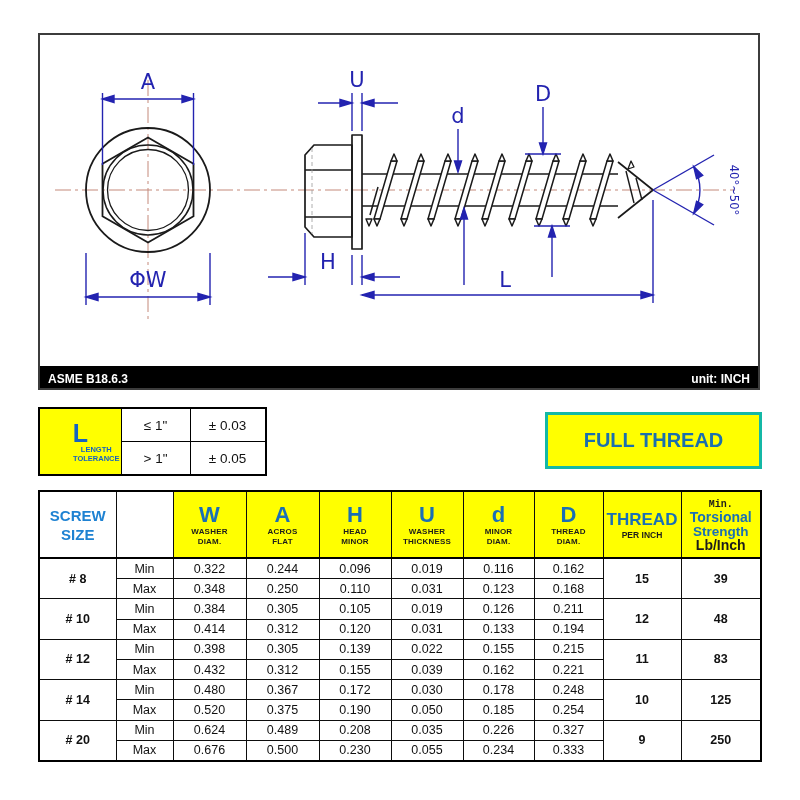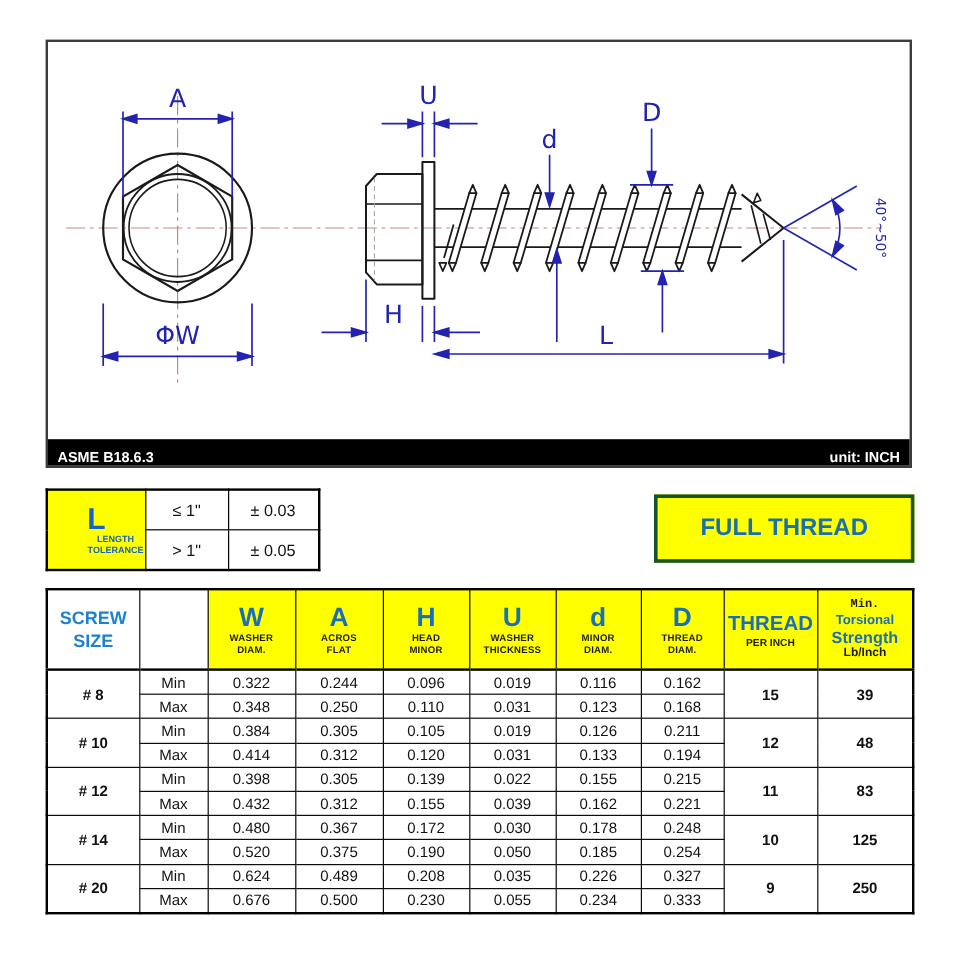--- a/index.html
+++ b/index.html
@@ -8,62 +8,62 @@
     font-family:"Liberation Sans", sans-serif; color:#111;
   }
   
   #drawing-box {
     position:absolute; left:38px; top:33px; width:722px; height:357px;
     border:2px solid #3c3c3c; box-sizing:border-box; background:#fff;
   }
   #drawing-box svg { display:block; }
   #title-bar {
     position:absolute; left:0; bottom:0; width:100%; height:22px;
-    background:#000; color:#fff; display:flex; align-items:flex-end;
-    justify-content:space-between; box-sizing:border-box; padding:0 8px;
+    background:#000; color:#fff; display:flex; align-items:flex-start;
+    justify-content:space-between; box-sizing:border-box; padding:6px 8px;
     font-size:12px; font-weight:bold;
   }
   .dimtext { fill:#2323b0; font-family:"DejaVu Sans", sans-serif; }
   
   #tol-table {
     position:absolute; left:38px; top:407px; border-collapse:collapse;
     table-layout:fixed;
   }
   #tol-table td { border:1.8px solid #000; text-align:center; vertical-align:middle; }
   #tol-table { border:2.2px solid #000; }
   #tol-sym { width:68px; background:#ffff00; }
   .tol-cond { width:66px; height:30px; font-size:13.5px; }
   .tol-val  { width:72px; height:30px; font-size:13.5px; }
   #tol-sym .big { color:#1663c0; font-size:25px; font-weight:bold; line-height:24px; }
   #tol-sym .small { color:#1663c0; font-size:7.5px; font-weight:bold; line-height:9px;padding-left:32px; }
   
   #full-thread {
     position:absolute; left:545px; top:412px; width:217px; height:57px;
-    background:#ffff00; border:3px solid #14532d; box-sizing:border-box;
+    background:#ffff00; border:3px solid #14b8a6; box-sizing:border-box;
     display:flex; align-items:center; justify-content:center;
     font-size:20px; font-weight:bold; color:#1b6fae;
   }
   
   #spec-table {
     position:absolute; left:38px; top:490px; border-collapse:collapse;
     table-layout:fixed; width:722px;
   }
   #spec-table { border:2.6px solid #000; }
   #spec-table th, #spec-table td { border:1.6px solid #0d0d0d; padding:0; text-align:center; vertical-align:middle; }
   #spec-table thead th { height:65px; border-bottom:2.6px solid #000; }
   th.yellow { background:#ffff00; }
   th.screw .l1, th.screw .l2 { color:#1e82d2; font-size:15px; font-weight:bold; line-height:19px; }
   .sym  { color:#1a6fb5; font-size:22px; font-weight:bold; line-height:24px; }
   .sub  { color:#1c1c1c; font-size:8px; font-weight:bold; line-height:10px; letter-spacing:.2px; }
   th.thread .t1 { color:#1a6fb5; font-size:17px; font-weight:bold; line-height:20px; }
   th.thread .t2 { color:#1c1c1c; font-size:8.5px; font-weight:bold; }
   th.strength .s1 { color:#1c1c1c; font-size:10px; line-height:11px;font-family:Liberation Mono, monospace; }
-  th.strength .s2 { color:#1a6fb5; font-size:11px; line-height:14px; }
+  th.strength .s2 { color:#1a6fb5; font-size:14px; line-height:14px; }
   th.strength .s3 { color:#1a6fb5; font-size:13.5px; font-weight:bold; line-height:15px; }
-  th.strength .s4 { color:#1c1c1c; font-size:10px; line-height:12px; }
+  th.strength .s4 { color:#1c1c1c; font-size:14px; line-height:12px; }
   #spec-table tbody td { height:19.2px; font-size:12.5px; }
   td.size { font-weight:bold; font-size:13.5px; }
   td.mm   { font-size:11px; }
   td.big  { font-weight:bold; font-size:14.5px; }
   tr.group-start td { border-top:2.2px solid #000; }
   td.blt, th.blt { border-left:2.4px solid #000; }
 </style>
 </head>
 <body>
 

